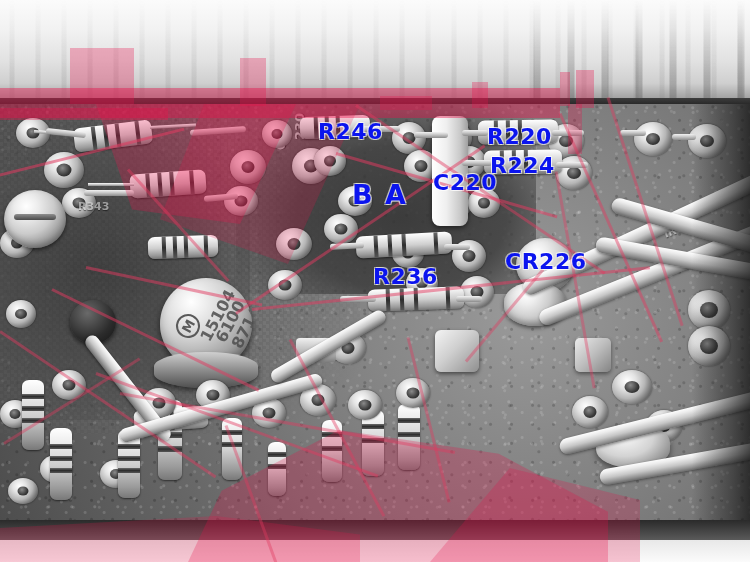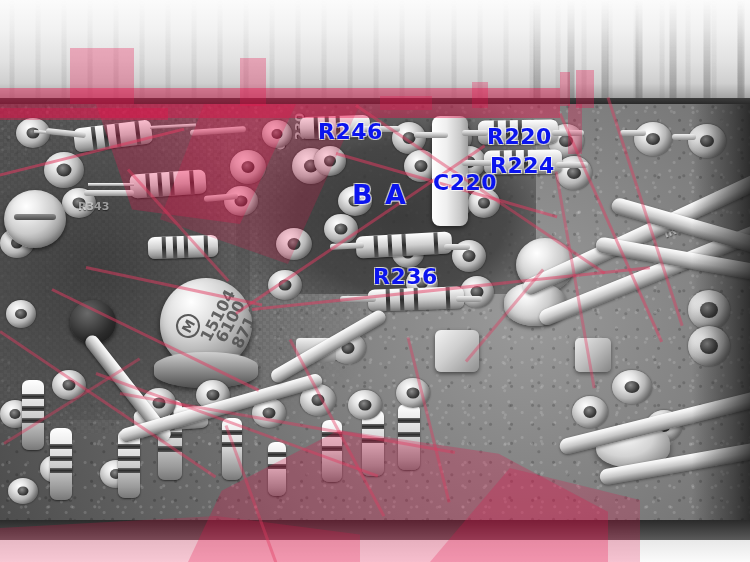--- a/index.html
+++ b/index.html
@@ -566,14 +566,15 @@
     <div class="wm-line" style="left:466px;top:360px;width:120px;height:3px;opacity:.4;transform:rotate(-50deg);"></div>
   </div>
 
   <div class="anno" style="left:318px;top:121px;">R246</div>
   <div class="anno" style="left:487px;top:126px;">R220</div>
   <div class="anno" style="left:490px;top:155px;">R224</div>
   <div class="anno" style="left:433px;top:172px;">C220</div>
   <div class="anno big" style="left:352px;top:181px;">B</div>
   <div class="anno big" style="left:385px;top:181px;">A</div>
   <div class="anno" style="left:373px;top:266px;">R236</div>
+  <div class="anno" style="left:505px;top:251px;">CR226</div>
 
 </div>
 
 </body></html>

